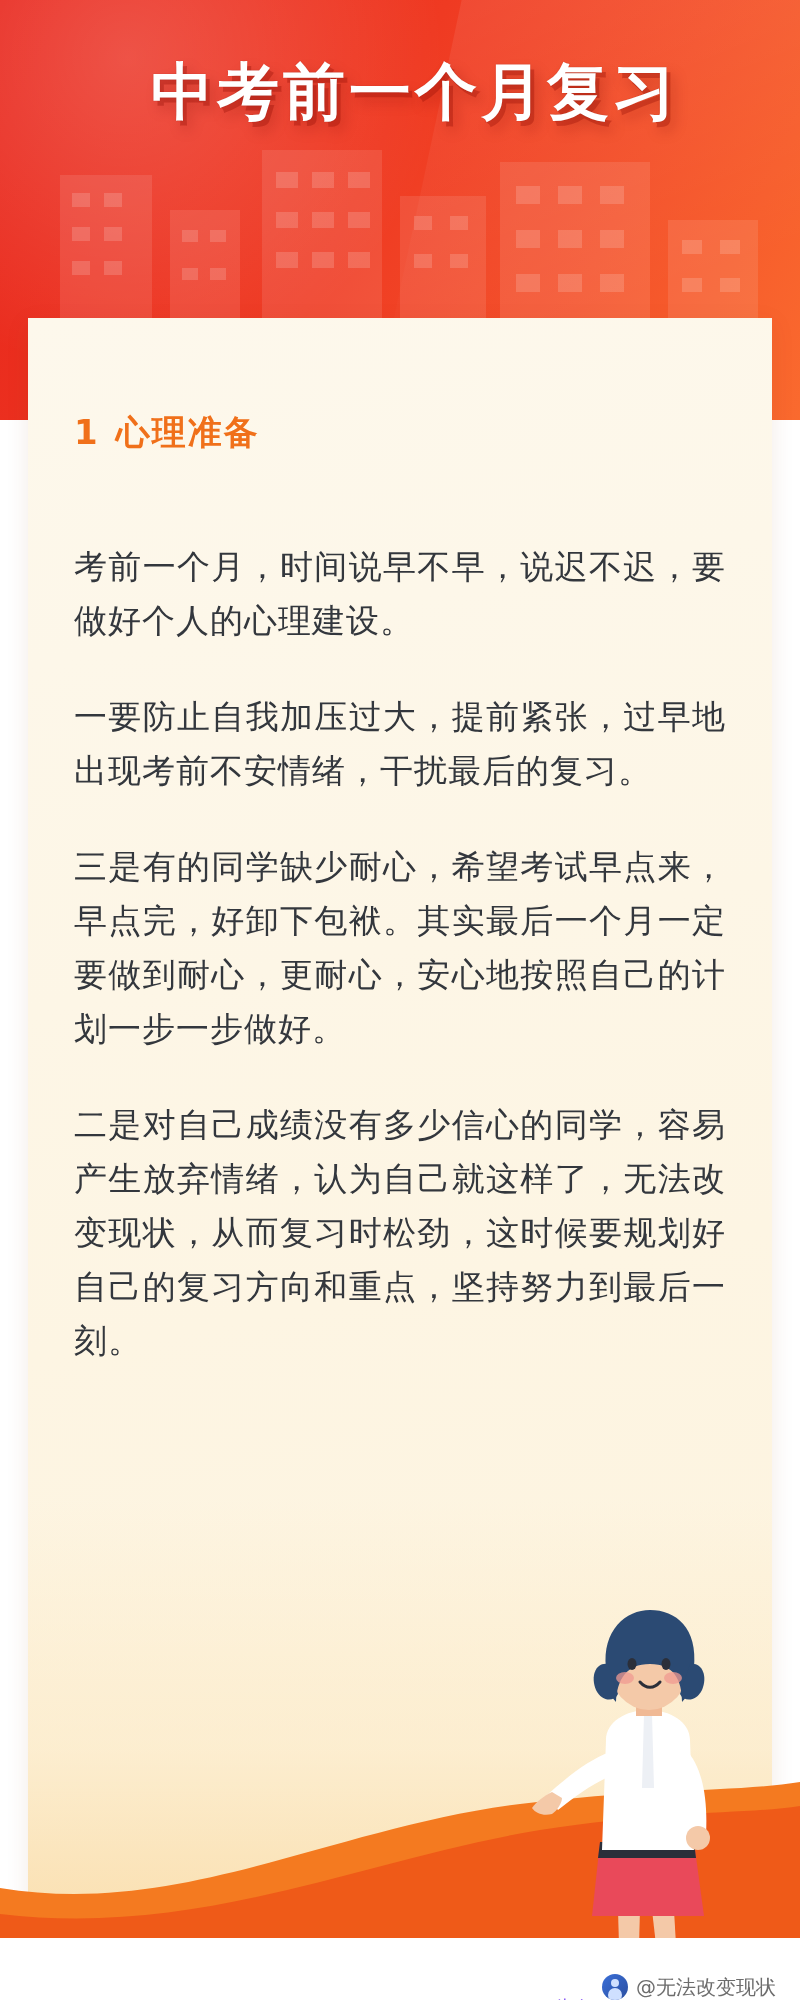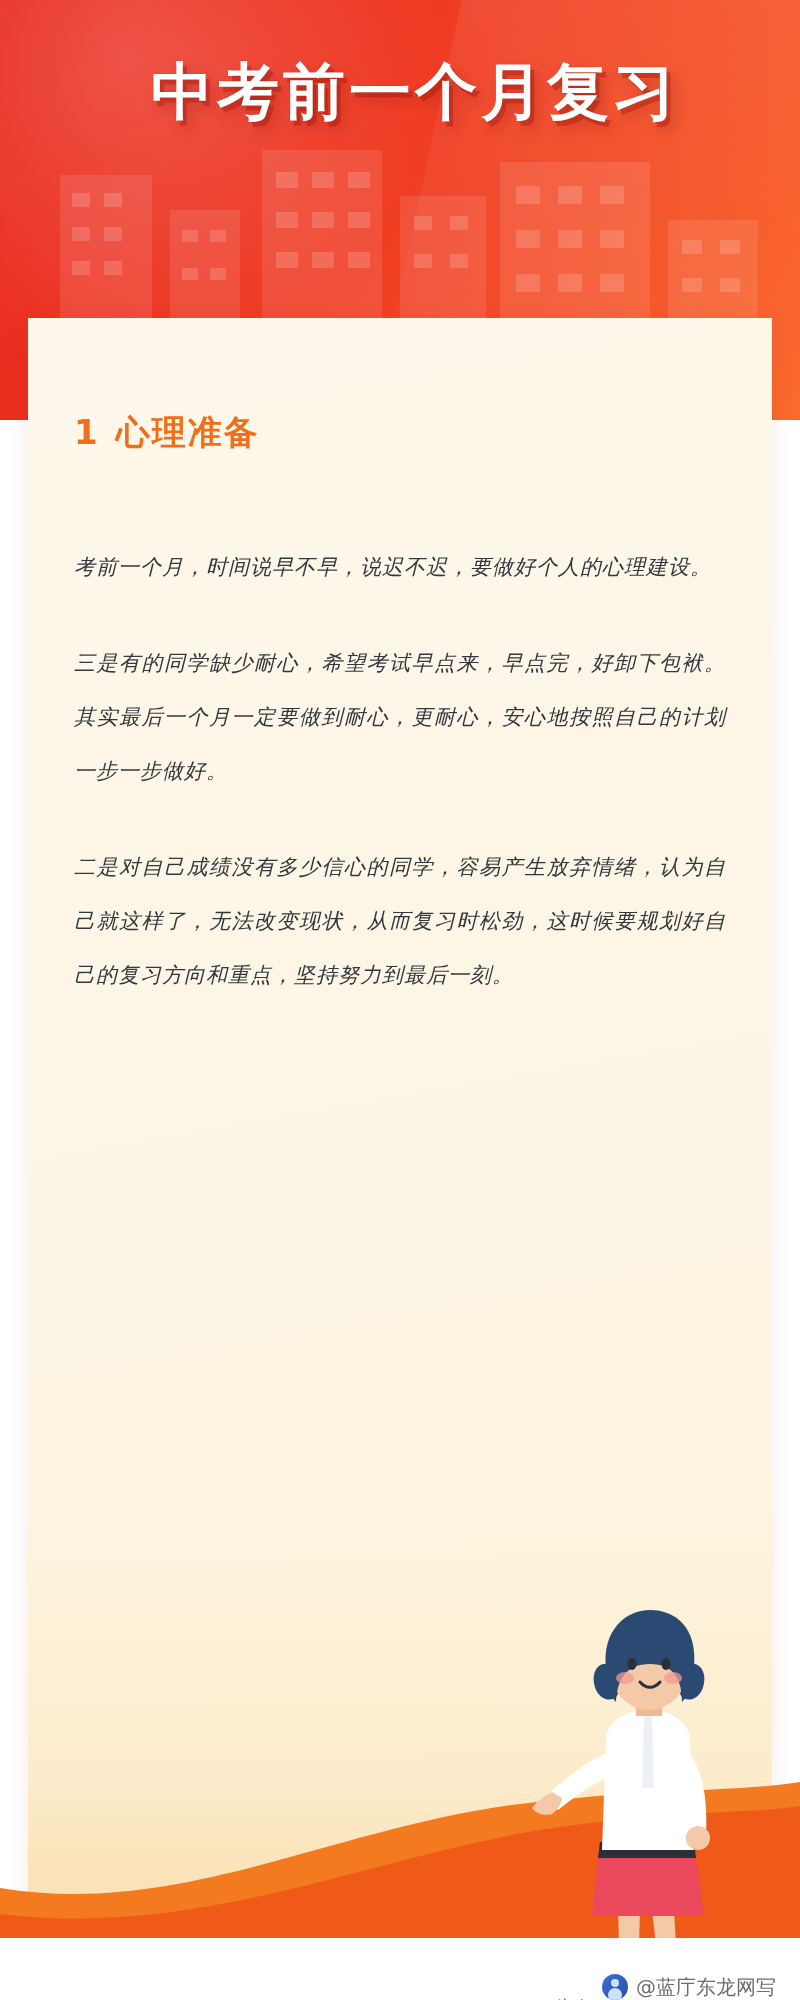--- a/index.html
+++ b/index.html
@@ -137,27 +137,26 @@
 
   .body-text {
     position: absolute;
     left: 46px;
     top: 222px;
     width: 652px;
     z-index: 3;
   }
   .para {
     font-family: "DejaVu Sans", "Liberation Sans", sans-serif;
-    font-size: 21px;
+    font-size: 33px;
     line-height: 54px;
     color: #33373d;
     letter-spacing: 1px;
     margin: 0 0 42px 0;
     text-align: justify;
-    font-style: italic;
   }
   .para:last-child { margin-bottom: 0; }
 
   
   .girl {
     position: absolute;
     right: 18px;
     bottom: 0;
     width: 260px;
     height: 390px;
@@ -297,20 +296,21 @@
   <div class="card">
     <div class="card-wash"></div>
 
     <div class="section-head">
       <span class="section-num">1</span>
       <span class="section-title">心理准备</span>
     </div>
 
     <div class="body-text">
       <p class="para">考前一个月，时间说早不早，说迟不迟，要做好个人的心理建设。</p>
+      <p class="para">一要防止自我加压过大，提前紧张，过早地出现考前不安情绪，干扰最后的复习。</p>
       <p class="para">三是有的同学缺少耐心，希望考试早点来，早点完，好卸下包袱。其实最后一个月一定要做到耐心，更耐心，安心地按照自己的计划一步一步做好。</p>
       <p class="para">二是对自己成绩没有多少信心的同学，容易产生放弃情绪，认为自己就这样了，无法改变现状，从而复习时松劲，这时候要规划好自己的复习方向和重点，坚持努力到最后一刻。</p>
     </div>
   </div>
 
   <svg class="bottom-wave" viewBox="0 0 800 170" preserveAspectRatio="none">
     <path d="M0,120 C180,150 330,60 520,36 C650,20 740,24 800,14 L800,170 L0,170 Z" fill="#f47a20"></path>
     <path d="M0,146 C200,170 360,92 540,62 C670,42 750,46 800,38 L800,170 L0,170 Z" fill="#ef5a18"></path>
   </svg>
 
@@ -349,17 +349,17 @@
     <ellipse cx="110" cy="54" rx="4.5" ry="6" fill="#2b2f3a"></ellipse>
     <ellipse cx="144" cy="54" rx="4.5" ry="6" fill="#2b2f3a"></ellipse>
 
     <path d="M118,72 C124,79 132,79 138,72" stroke="#2b2f3a" stroke-width="3" fill="none" stroke-linecap="round"></path>
   </svg>
 
   <div class="footer">
     <div class="footer-inner">
       <span class="footer-brand">头条</span>
       <span class="footer-avatar"></span>
-      <span class="footer-name"><span>@</span><span>蓝庁东龙网写</span></span>
+      <span class="footer-name"><span>@</span><span>无法改变现状</span></span>
     </div>
   </div>
 
 </div>
 
 </body></html>

